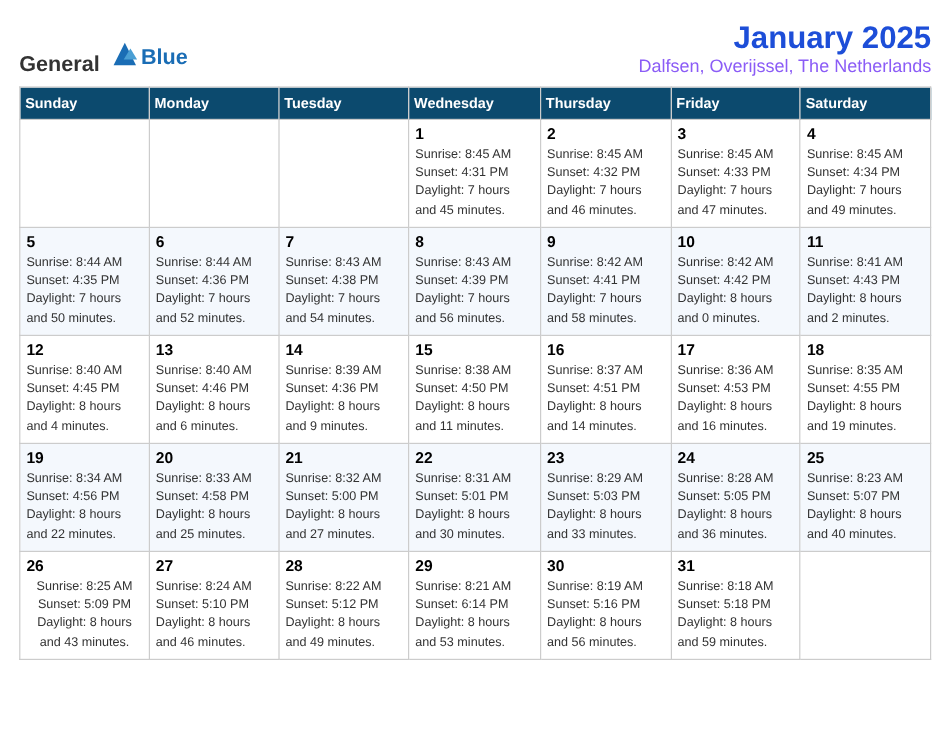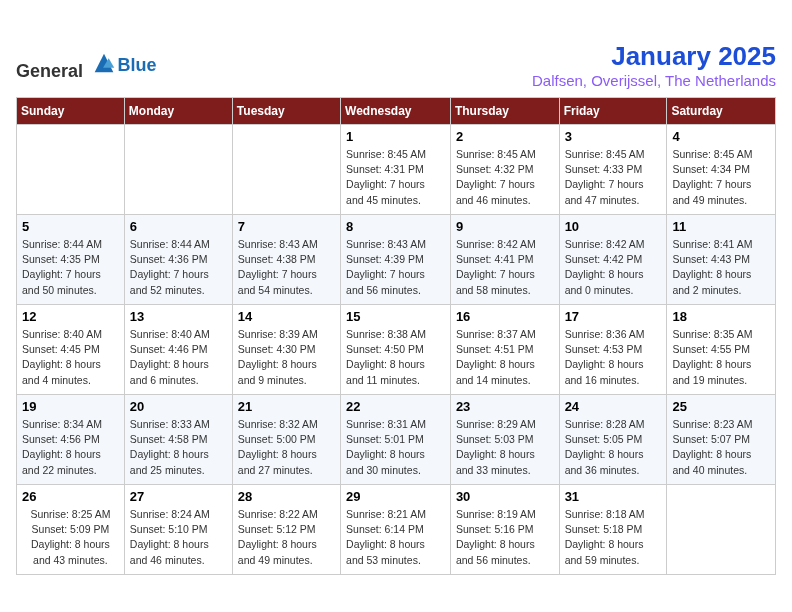--- a/index.html
+++ b/index.html
@@ -6,23 +6,22 @@
     body {
       font-family: Arial, sans-serif;
       background: #fff;
       width: 792px;
       min-height: 612px;
       padding: 16px;
     }
     .header-area {
       display: flex;
       justify-content: space-between;
-      align-items: center;
+      align-items: flex-end;
       margin-bottom: 8px;
-      margin-top: 25px;
     }
     .logo {
       display: flex;
       align-items: center;
     }
     .logo-text-general {
       font-size: 18px;
       font-weight: bold;
       color: #333;
     }
@@ -82,21 +81,21 @@
     .empty-cell {
       background: #f9f9f9;
     }
     tr:nth-child(even) td {
       background-color: #f4f8fd;
     }
     tr:nth-child(odd) td {
       background-color: #fff;
     }
     .calendar-table thead tr th {
-      background-color: #7f1d1d;
+      background-color: #0c4a6e;
     }
   </style>
 </head>
 <body>
 
 <div class="header-area">
   <div class="logo">
     <div>
       <span class="logo-text-general">General</span>
       <svg class="logo-icon" viewBox="0 0 30 30" xmlns="http://www.w3.org/2000/svg">
@@ -222,21 +221,21 @@
         <td>
           <div class="day-number">13</div>
           <div class="day-info" style="white-space: pre-line;">Sunrise: 8:40 AM
 Sunset: 4:46 PM
 Daylight: 8 hours
 and 6 minutes.</div>
         </td>
         <td>
           <div class="day-number">14</div>
           <div class="day-info" style="white-space: pre-line;">Sunrise: 8:39 AM
-Sunset: 4:30 PM
+Sunset: 4:36 PM
 Daylight: 8 hours
 and 9 minutes.</div>
         </td>
         <td>
           <div class="day-number">15</div>
           <div class="day-info" style="white-space: pre-line;">Sunrise: 8:38 AM
 Sunset: 4:50 PM
 Daylight: 8 hours
 and 11 minutes.</div>
         </td>

